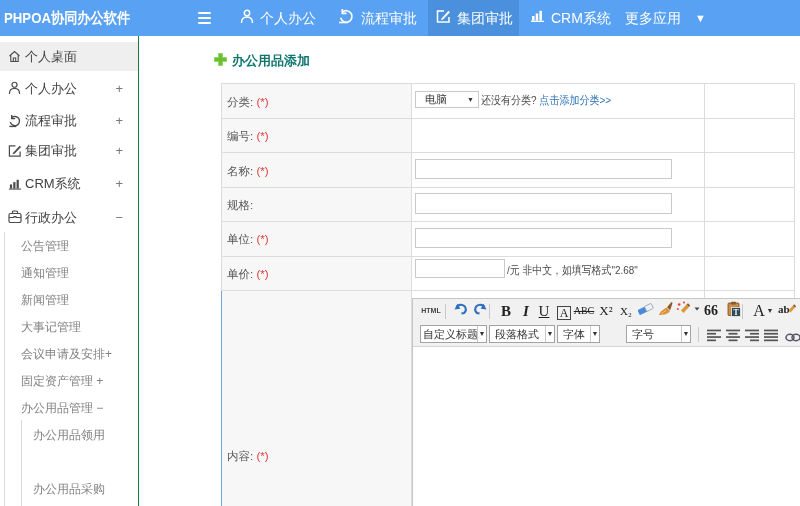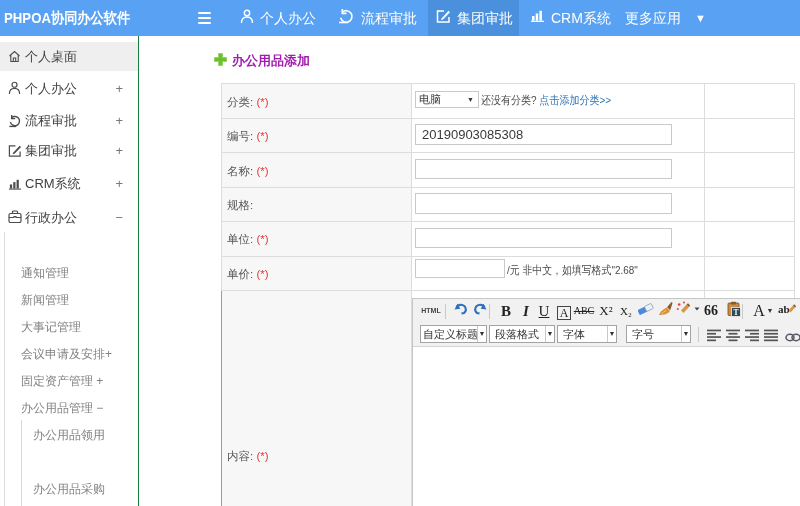--- a/index.html
+++ b/index.html
@@ -20,21 +20,21 @@
 .m1 { position:absolute; left:0; width:138px; height:33px; line-height:33px; font-size:13px; color:#3f3f3f; }
 .m1 svg { position:absolute; left:8px; top:50%; margin-top:-7px; }
 .m1 .txt { position:absolute; left:25px; }
 .m1 .pm { position:absolute; right:15px; top:0; color:#787878; font-size:13px; font-weight:normal; }
 .m2 { position:absolute; left:21px; width:115px; height:27px; line-height:27px; font-size:12px; color:#828282; }
 .m3 { position:absolute; left:33px; width:103px; height:27px; line-height:27px; font-size:12px; color:#828282; }
 #sub3line { position:absolute; left:21px; top:384px; width:1px; height:86px; background:#d9d9d9; }
 #sub2line { position:absolute; left:4px; top:196px; width:1px; height:274px; background:#dcdcdc; }
 
 
-#title { position:absolute; left:232px; top:52px; font-size:13px; font-weight:bold; color:#a21caf; }
+#title { position:absolute; left:232px; top:52px; font-size:13px; font-weight:bold; color:#0f766e; }
 #plus { position:absolute; left:214px; top:53px; width:13px; height:13px; }
 
 
 #ftable { position:absolute; left:221px; top:83px; width:574px; height:537px; border:1px solid #dcdcdc; background:#fff; }
 .rowline { position:absolute; left:0; width:573px; height:1px; background:#dcdcdc; }
 .collbl { position:absolute; left:0; top:0; width:190px; height:537px; background:#f7f7f7; border-right:1px solid #dcdcdc; }
 .col3 { position:absolute; left:482px; top:0; width:1px; height:537px; background:#dcdcdc; }
 .lbl { position:absolute; left:5px; font-size:11.5px; color:#565656; white-space:nowrap; }
 .lbl em { font-style:normal; color:#e03c3c; }
 .inp { position:absolute; background:#fff; border:1px solid #c9c9c9; font-size:14px; color:#3a3a3a; }
@@ -133,20 +133,21 @@
     </div>
     <div class="m1" style="top:164.5px;">
       <svg width="14" height="13" viewBox="0 0 14 13">
           <rect x="1" y="3.5" width="12" height="9" rx="1.5" fill="none" stroke="#4c4c4c" stroke-width="1.2"></rect>
           <path d="M4.5 3.5 L4.5 2 C4.5 1.2 5 1 5.6 1 L8.4 1 C9 1 9.5 1.2 9.5 2 L9.5 3.5" fill="none" stroke="#4c4c4c" stroke-width="1.2"></path>
           <path d="M1 7.5 L6 7.5 L6 6.5 L8 6.5 L8 7.5 L13 7.5" fill="none" stroke="#4c4c4c" stroke-width="1.1"></path>
         </svg>
       <span class="txt">行政办公</span>
         <span class="pm">−</span>
     </div>
+    <div class="m2" style="top:196.5px;">公告管理</div>
     <div class="m2" style="top:223.5px;">通知管理</div>
     <div class="m2" style="top:250.5px;">新闻管理</div>
     <div class="m2" style="top:277.5px;">大事记管理</div>
     <div class="m2" style="top:304.5px;">会议申请及安排+</div>
     <div class="m2" style="top:331.5px;">固定资产管理&nbsp;+</div>
     <div class="m2" style="top:358.5px;">办公用品管理&nbsp;−</div>
     <div id="sub3line"></div>
     <div id="sub2line"></div>
     <div class="m3" style="top:385.5px;">办公用品领用</div>
     <div class="m3" style="top:439.5px;">办公用品采购</div>
@@ -170,24 +171,23 @@
 
     <div class="lbl" style="top:11px;">分类: <em>(*)</em></div>
     <div class="lbl" style="top:45px;">编号: <em>(*)</em></div>
     <div class="lbl" style="top:80px;">名称: <em>(*)</em></div>
     <div class="lbl" style="top:114px;">规格:</div>
     <div class="lbl" style="top:148px;">单位: <em>(*)</em></div>
     <div class="lbl" style="top:183px;">单价: <em>(*)</em></div>
     <div class="lbl" style="top:365px;">内容: <em>(*)</em></div>
   </div>
 
-  <div class="inp" style="left:415px; top:91px; width:64px; height:17px; font-size:11px; line-height:15px; padding-left:3px;">电脑<span style="position:absolute; right:4px; top:0; font-size:7px;">▼</span></div>
+  <div class="inp" style="left:415px; top:91px; width:64px; height:17px; font-size:11px; line-height:15px; padding-left:9px;">电脑<span style="position:absolute; right:4px; top:0; font-size:7px;">▼</span></div>
   <div class="note" style="left:481px; top:93px; transform:scaleX(0.87); transform-origin:0 50%;">还没有分类? <span style="color:#2d74b5;">点击添加分类&gt;&gt;</span></div>
 
-  <div class="inp" style="left:415px; top:124px; width:257px; height:21px; line-height:20px; padding-left:6px; font-size:13px; color:#3a3a3a;">20190903085308</div>
   <div class="inp" style="left:415px; top:159px; width:257px; height:20px;"></div>
   <div class="inp" style="left:415px; top:193px; width:257px; height:21px;"></div>
   <div class="inp" style="left:415px; top:228px; width:257px; height:20px;"></div>
   <div class="inp" style="left:415px; top:259px; width:90px; height:19px;"></div>
   <div class="note" style="left:507px; top:263px; transform:scaleX(0.86); transform-origin:0 50%;">/元 非中文，如填写格式"2.68"</div>
 
   <div id="editor">
     <div id="toolbar">
       <div id="tb1">
         <span class="tb" style="left:6px; width:24px; font-size:7px; font-weight:bold; color:#444;">HTML</span>
@@ -238,21 +238,21 @@
         <span class="tb" style="left:364px; width:22px;"><svg width="20" height="15" viewBox="0 0 20 15">
               <text x="0" y="11.5" font-size="11" font-family="Liberation Serif,serif" font-weight="bold" fill="#222">ab</text>
               <path d="M10.5 9.5 L15 4.5 L17 6.5 L12.5 11.5 Z" fill="#d9973a"></path>
               <path d="M15 4.5 L16.2 3.2 L18.2 5.2 L17 6.5 Z" fill="#8a5a28"></path>
             </svg></span>
         <span class="tb" style="left:386px; width:10px; font-size:7px; color:#333;">▼</span>
       </div>
       <div id="tb2">
         <span class="tsel" style="left:7px; width:67px; padding-left:2px;">自定义标题<span class="arr">▼</span></span>
         <span class="tsel" style="left:76px; width:66px; padding-left:5px;">段落格式<span class="arr">▼</span></span>
-        <span class="tsel" style="left:144px; width:60px; padding-left:5px;">字体<span class="arr">▼</span></span>
+        <span class="tsel" style="left:144px; width:43px; padding-left:5px;">字体<span class="arr">▼</span></span>
         <span class="tsel" style="left:213px; width:65px; padding-left:5px;">字号<span class="arr">▼</span></span>
         <span class="vsep" style="left:285px; top:2px;"></span>
         <span class="tb" style="left:291px; top:2px;"><svg width="15" height="13" viewBox="0 0 15 13">
               <g fill="#555">
                 <rect x="0" y="0.6" width="14" height="1.7"></rect>
                 <rect x="0" y="3.9" width="9" height="1.7"></rect>
                 <rect x="0" y="7.2" width="14" height="1.7"></rect>
                 <rect x="0" y="10.5" width="9" height="1.7"></rect>
               </g>
             </svg></span>

